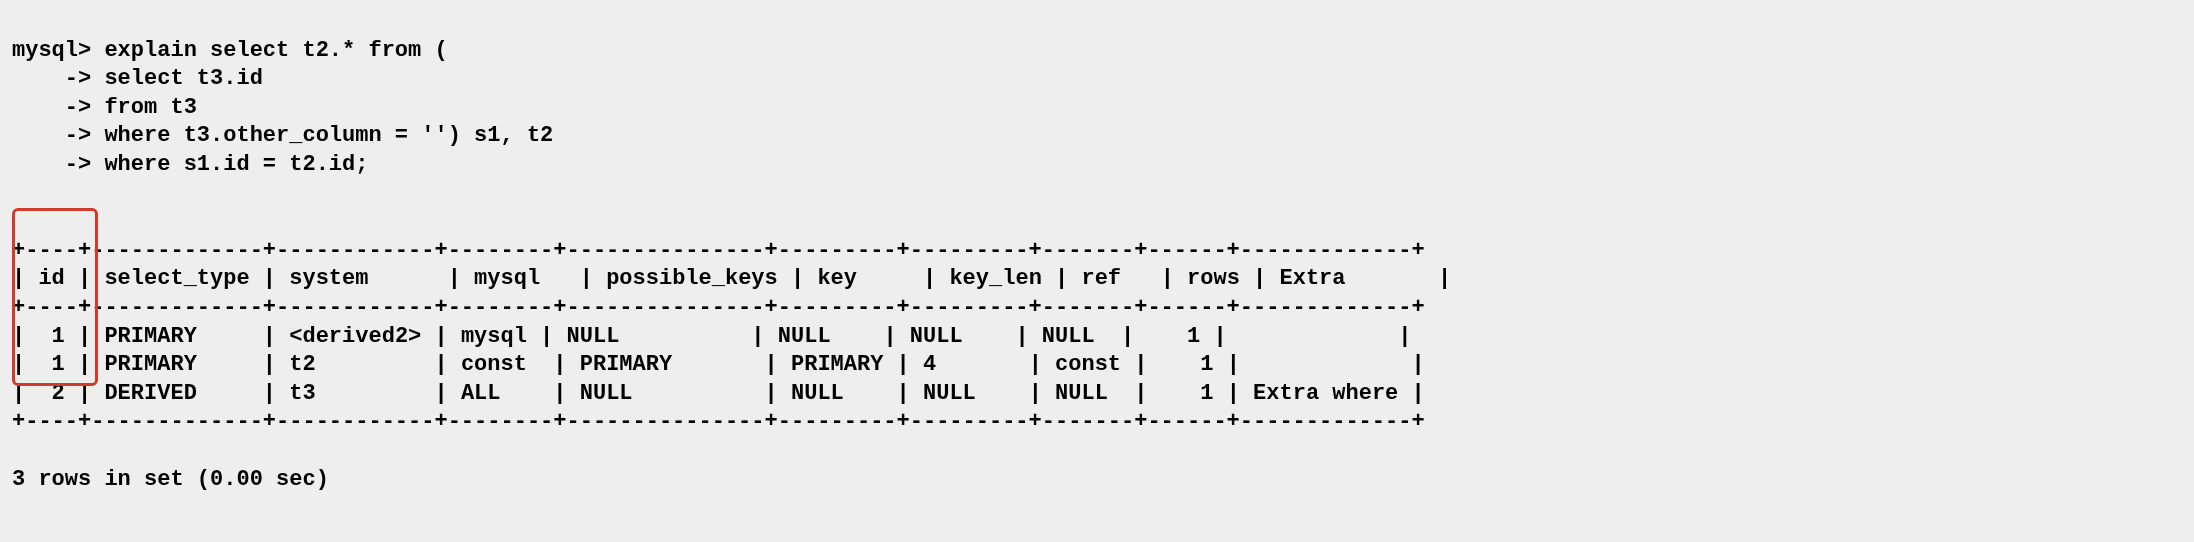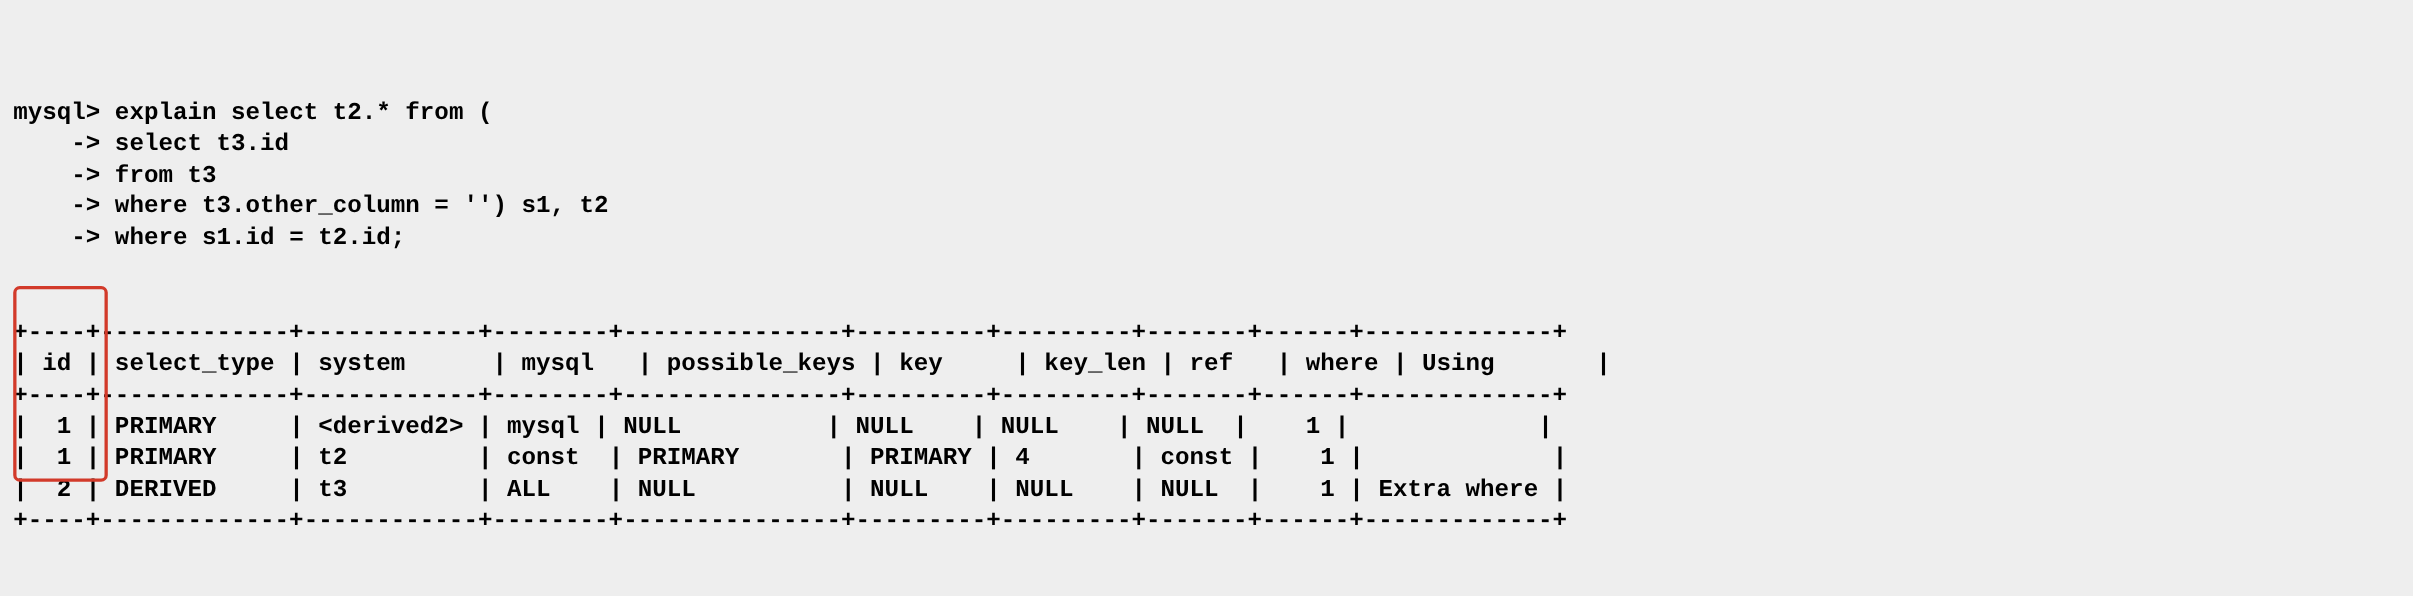--- a/index.html
+++ b/index.html
@@ -6,24 +6,23 @@
     margin: 0;
     padding: 0;
     background: #eeeeee;
     font-family: "Courier New", Courier, monospace;
     font-size: 22px;
     font-weight: bold;
     color: #000;
     line-height: 1.3;
   }
   .terminal {
-    padding: 24px 12px 20px 12px;
+    padding: 8px 12px 20px 12px;
     white-space: pre;
     position: relative;
-    margin-top: 36px;
   }
   .query-block {
     white-space: pre;
   }
   .table-block {
     white-space: pre;
     position: relative;
   }
   .highlight-box {
     position: absolute;
@@ -39,19 +38,20 @@
 <body>
 
 <div class="terminal">
 <div class="query-block"><span>mysql&gt;</span> <span>explain select t2.* from (</span>
 <span>    -&gt;</span> <span>select t3.id</span>
 <span>    -&gt;</span> <span>from t3</span>
 <span>    -&gt;</span> <span>where t3.other_column = '') s1, t2</span>
 <span>    -&gt;</span> <span>where s1.id = t2.id;</span></div>
 <div class="table-block">
 <div class="highlight-box" style="left:0px; top:0px; width:80px; height:172px;"></div><span>+----+-------------+------------+--------+---------------+---------+---------+-------+------+-------------+</span>
-| <span>id</span> | <span>select_type</span> | <span>system</span>      | <span>mysql</span>   | <span>possible_keys</span> | <span>key</span>     | <span>key_len</span> | <span>ref</span>   | <span>where</span> | <span>Using</span>       |
+| <span>id</span> | <span>select_type</span> | <span>system</span>      | <span>mysql</span>   | <span>possible_keys</span> | <span>key</span>     | <span>key_len</span> | <span>ref</span>   | <span>rows</span> | <span>Extra</span>       |
 <span>+----+-------------+------------+--------+---------------+---------+---------+-------+------+-------------+</span>
 |  <span>1</span> | <span>PRIMARY</span>     | <span>&lt;derived2&gt;</span> | <span>mysql</span> | <span>NULL</span>          | <span>NULL</span>    | <span>NULL</span>    | <span>NULL</span>  |    <span>1</span> | <span></span>            |
 |  <span>1</span> | <span>PRIMARY</span>     | <span>t2</span>         | <span>const</span>  | <span>PRIMARY</span>       | <span>PRIMARY</span> | <span>4</span>       | <span>const</span> |    <span>1</span> | <span></span>            |
 |  <span>2</span> | <span>DERIVED</span>     | <span>t3</span>         | <span>ALL</span>    | <span>NULL</span>          | <span>NULL</span>    | <span>NULL</span>    | <span>NULL</span>  |    <span>1</span> | <span>Extra where</span> |
 <span>+----+-------------+------------+--------+---------------+---------+---------+-------+------+-------------+</span></div>
+<div class="footer">3 rows in set (0.00 sec)</div>
 </div>
 
 </body></html>

